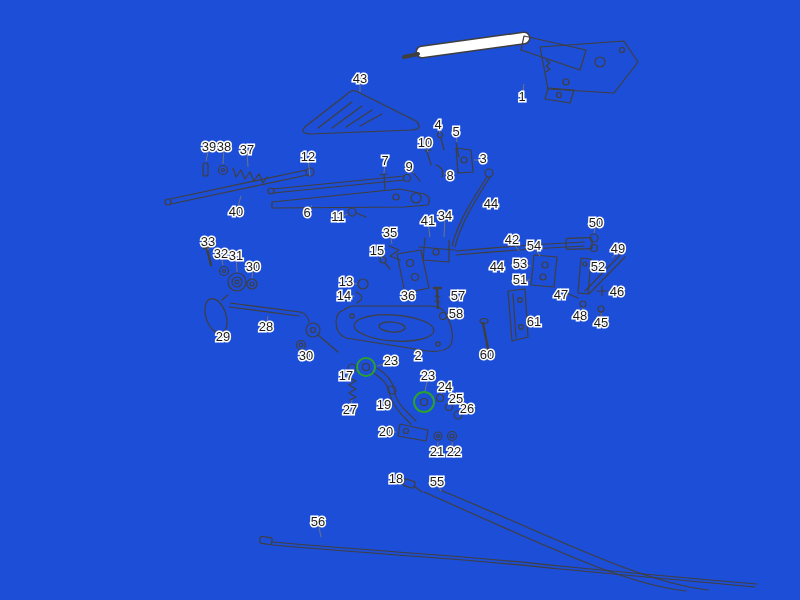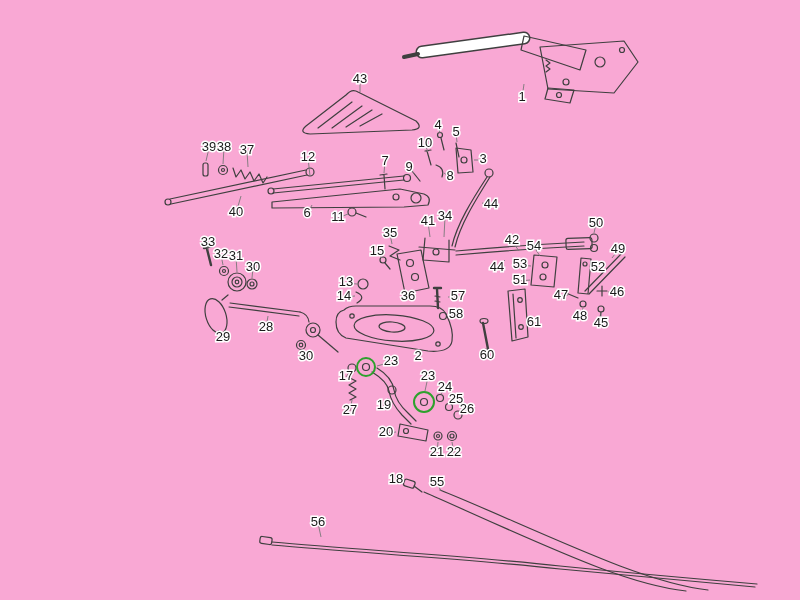--- a/index.html
+++ b/index.html
@@ -1,17 +1,17 @@
 <!DOCTYPE html>
 <html style="--ink: #3f3f3f; --leader: #787878; --label: #1a1a1a;"><head>
 <meta charset="utf-8">
 <style>
   :root { --ink:#3f3f3f; --leader:#787878; --label:#1a1a1a; }
   html,body{margin:0;padding:0;background:#ffffff;}
-  .stage{position:relative;width:800px;height:600px;background:#f9a8d4;overflow:hidden;}
+  .stage{position:relative;width:800px;height:600px;background:#1d4ed8;overflow:hidden;}
   svg{display:block;}
   .ln{stroke:var(--ink);fill:none;stroke-width:1.2;stroke-linecap:round;stroke-linejoin:round;}
   .tube{stroke:var(--ink);stroke-width:13;stroke-linecap:round;fill:none;}
   .tube-in{stroke:#ffffff;stroke-width:10;stroke-linecap:round;fill:none;}
   .leader{stroke:var(--leader);stroke-width:0.9;}
   .lbl{font:13px "Liberation Sans",sans-serif;fill:var(--label);text-anchor:middle;dominant-baseline:middle;
        paint-order:stroke;stroke:#ffffff;stroke-width:3px;}
   .hl{fill:none;stroke-width:2;}
 </style>
 </head>

